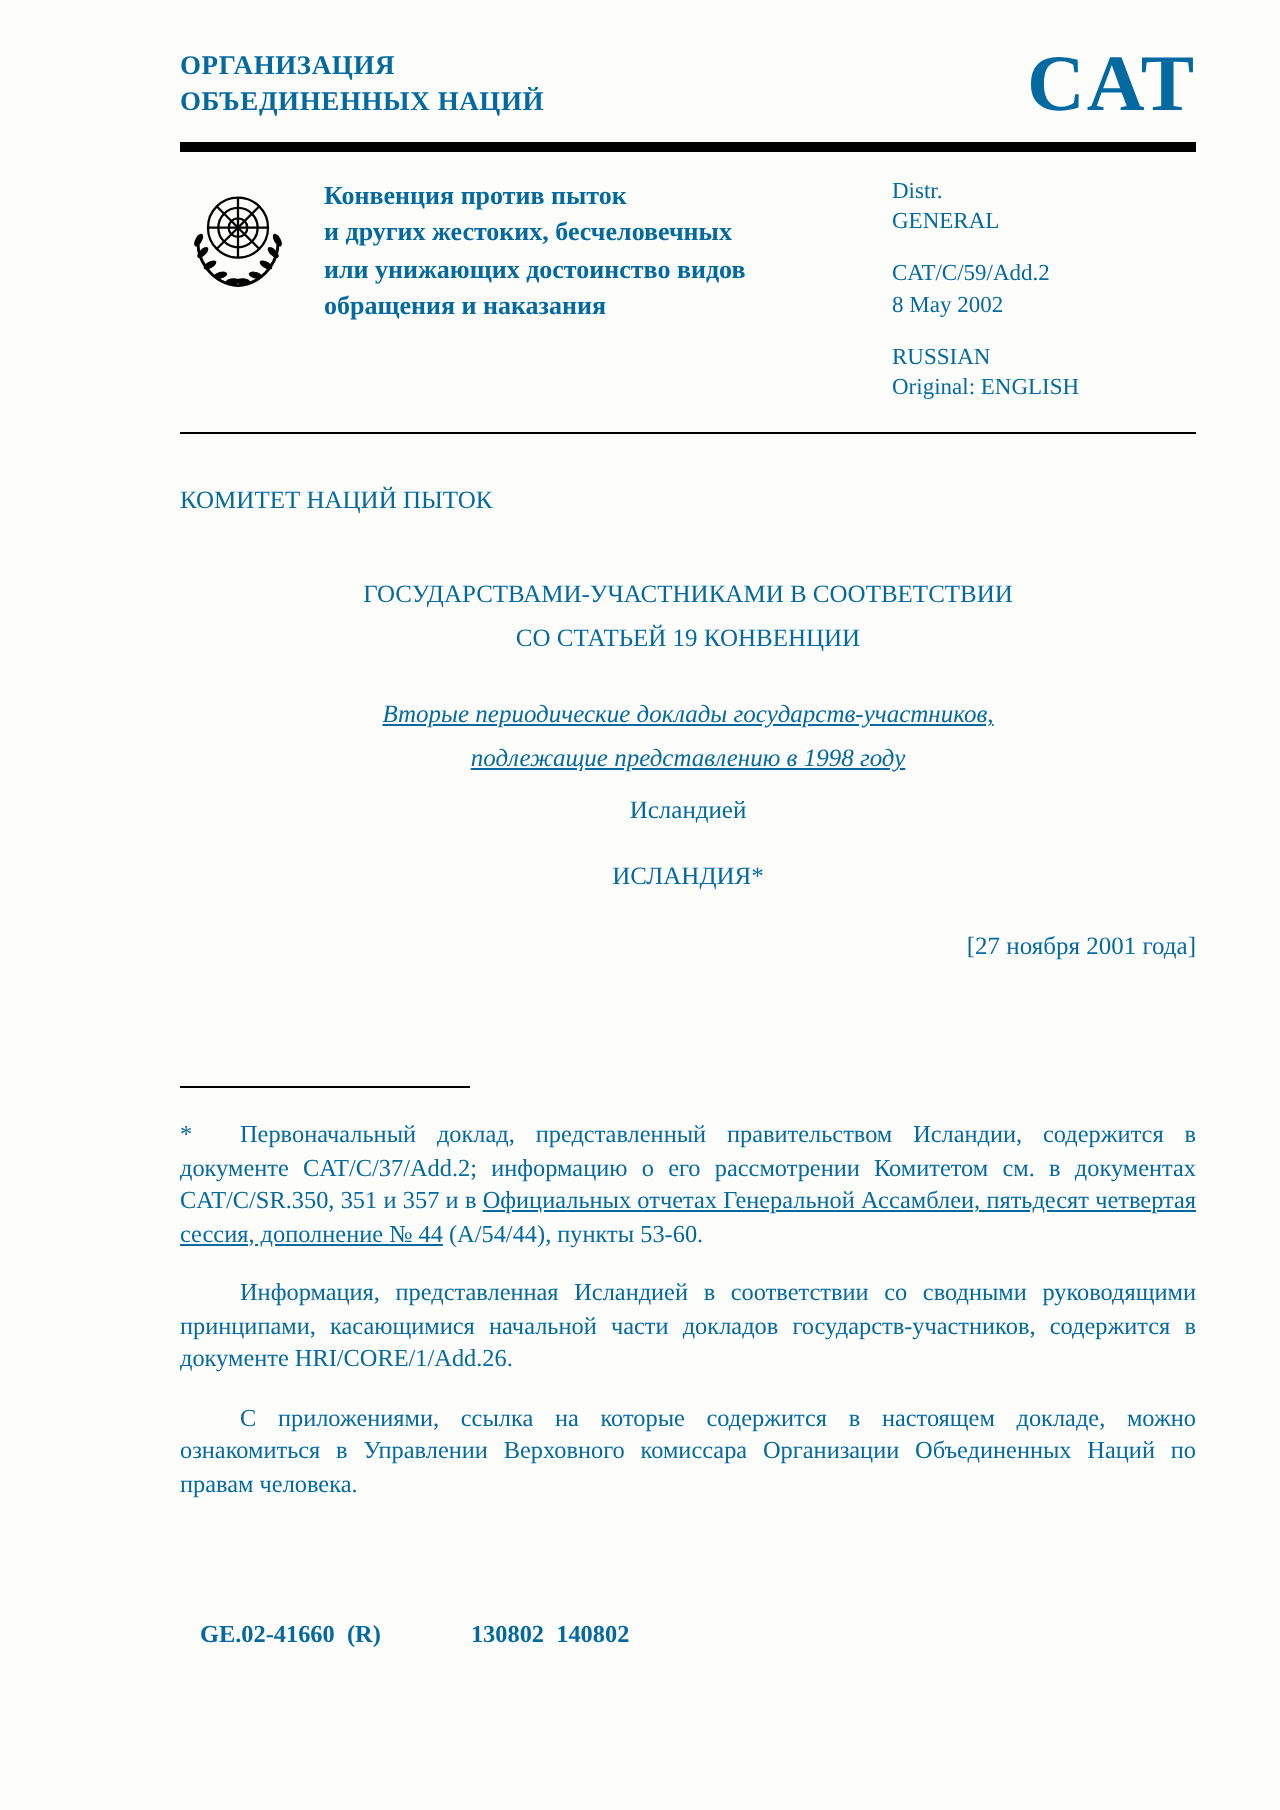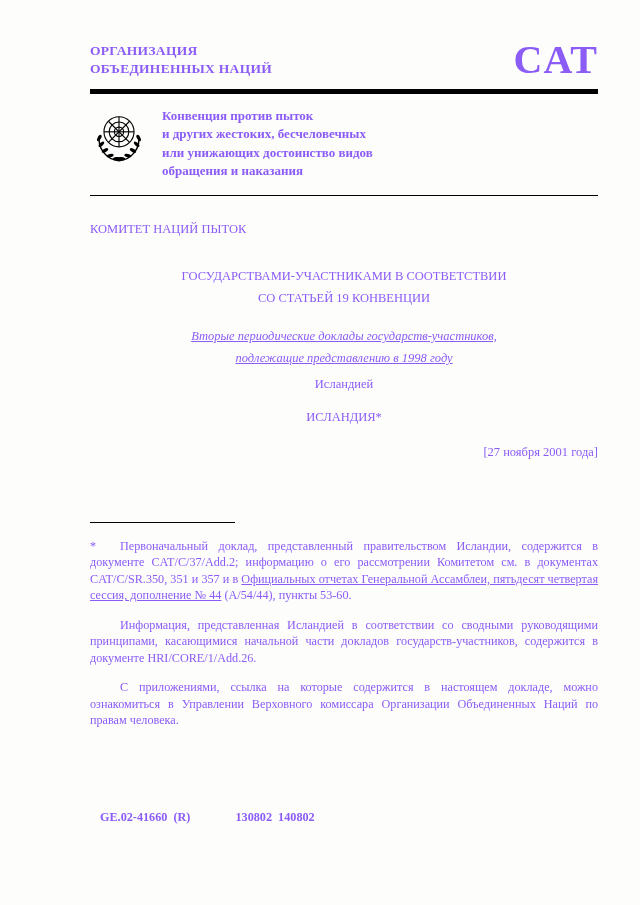--- a/index.html
+++ b/index.html
@@ -2,23 +2,23 @@
 <html lang="ru"><head>
 <meta charset="utf-8">
 <style>
   * { margin:0; padding:0; box-sizing:border-box; }
   html,body { background:#ffffff; }
   .page {
     position:relative;
     width:640px; height:905px;
     margin:0 auto;
     background:#fdfdfc;
-    color:#8b5cf6;
+    color:#0369a1;
     font-family:"Liberation Serif", serif;
-    padding:42px 42px 0 90px;
+    padding:24px 42px 0 90px;
     overflow:hidden;
   }
   
   .top-header { display:flex; justify-content:space-between; align-items:flex-start; height:42px; }
   .org-name { font-weight:bold; font-size:13.5px; line-height:1.35; letter-spacing:.3px; }
   .doc-symbol { font-weight:bold; font-size:40px; line-height:1; letter-spacing:1px; margin-top:-2px; }
   .thick-rule { height:5px; background:#000; margin-top:5px; }
   
   .masthead { display:flex; margin-top:13px; }
   .emblem { width:58px; flex:0 0 58px; margin-top:2px; }
@@ -92,20 +92,30 @@
       </svg>
     </div>
 
     <div class="convention-title">
       <div>Конвенция против пыток</div>
       <div>и других жестоких, бесчеловечных</div>
       <div>или унижающих достоинство видов</div>
       <div>обращения и наказания</div>
     </div>
 
+    <div class="distr-block">
+      <div>Distr.</div>
+      <div>GENERAL</div>
+      <div class="distr-gap"></div>
+      <div>CAT/C/59/Add.2</div>
+      <div>8 May 2002</div>
+      <div class="distr-gap"></div>
+      <div>RUSSIAN</div>
+      <div>Original:  ENGLISH</div>
+    </div>
   </div>
 
   <div class="thin-rule"></div>
 
   <main>
     <p class="committee">КОМИТЕТ НАЦИЙ ПЫТОК</p>
 
     <div class="main-title">
       <div>ГОСУДАРСТВАМИ-УЧАСТНИКАМИ В СООТВЕТСТВИИ</div>
       <div>СО СТАТЬЕЙ 19 КОНВЕНЦИИ</div>

